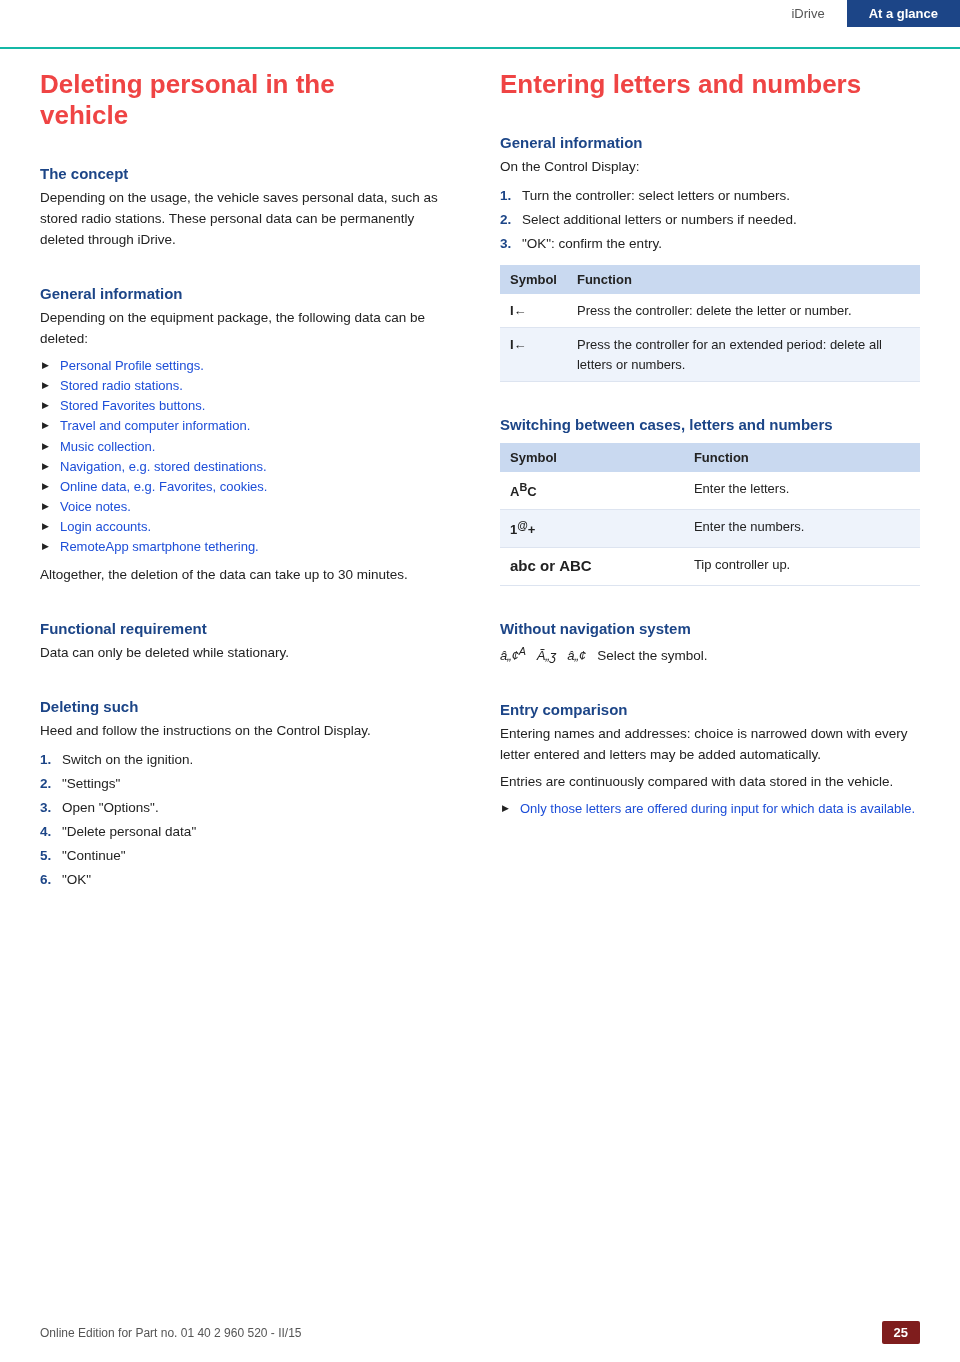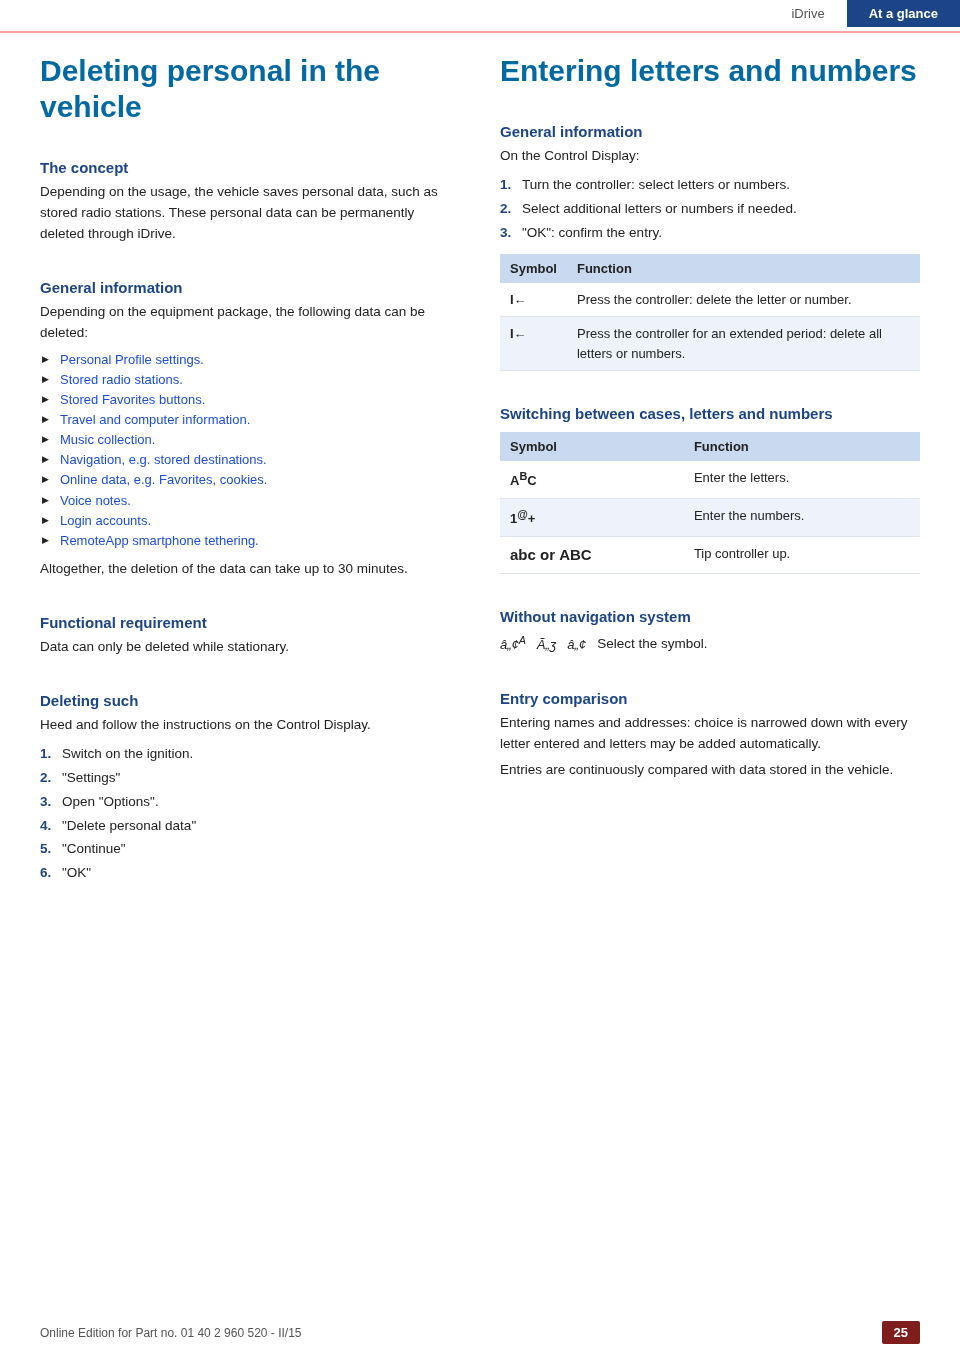--- a/index.html
+++ b/index.html
@@ -10,22 +10,22 @@
       min-height: 1362px;
       position: relative;
       font-size: 14px;
       color: #222;
     }
     
     .header {
       display: flex;
       justify-content: flex-end;
       align-items: center;
-      border-bottom: 2px solid #fca5a5;
-      padding-bottom: 4px;
+      border-bottom: 2px solid #14b8a6;
+      padding-bottom: 20px;
       margin-bottom: 10px;
     }
     .header-tabs {
       display: flex;
     }
     .header-tab {
       padding: 6px 22px;
       font-size: 13px;
       color: #555;
     }
@@ -50,23 +50,23 @@
       flex: 1;
       max-width: 430px;
     }
     .right-col {
       flex: 1;
       max-width: 430px;
     }
 
     
     .page-title {
-      font-size: 30px;
-      font-weight: bold;
-      color: #0369a1;
+      font-size: 26px;
+      font-weight: bold;
+      color: #ef4444;
       margin-bottom: 18px;
       line-height: 1.2;
     }
     .section-title {
       font-size: 15px;
       font-weight: bold;
       color: #1c4587;
       margin-top: 34px;
       margin-bottom: 6px;
     }
@@ -317,20 +317,25 @@
     <div class="section-title">Without navigation system</div>
     <p class="body-text">
       <span style="font-style:italic; font-size:13px;">â„¢<sup>A</sup> &nbsp; Ã„ʒ &nbsp; â„¢</span>&nbsp;&nbsp;
       <span>Select the symbol.</span>
     </p>
 
     <div class="section-title">Entry comparison</div>
     <p class="body-text">Entering names and addresses: choice is narrowed down with every letter entered and letters may be added automatically.</p>
     <p class="body-text">Entries are continuously compared with data stored in the vehicle.</p>
 
+    <ul class="bullet-list">
+      <li>
+        <span>Only those letters are offered during input for which data is available.</span>
+      </li>
+    </ul>
 
   </div>
 </div>
 
 <div class="footer">
   <span>Online Edition for Part no. 01 40 2 960 520 - II/15</span>
   <div class="footer-page">25</div>
 </div>
 
 </body></html>

